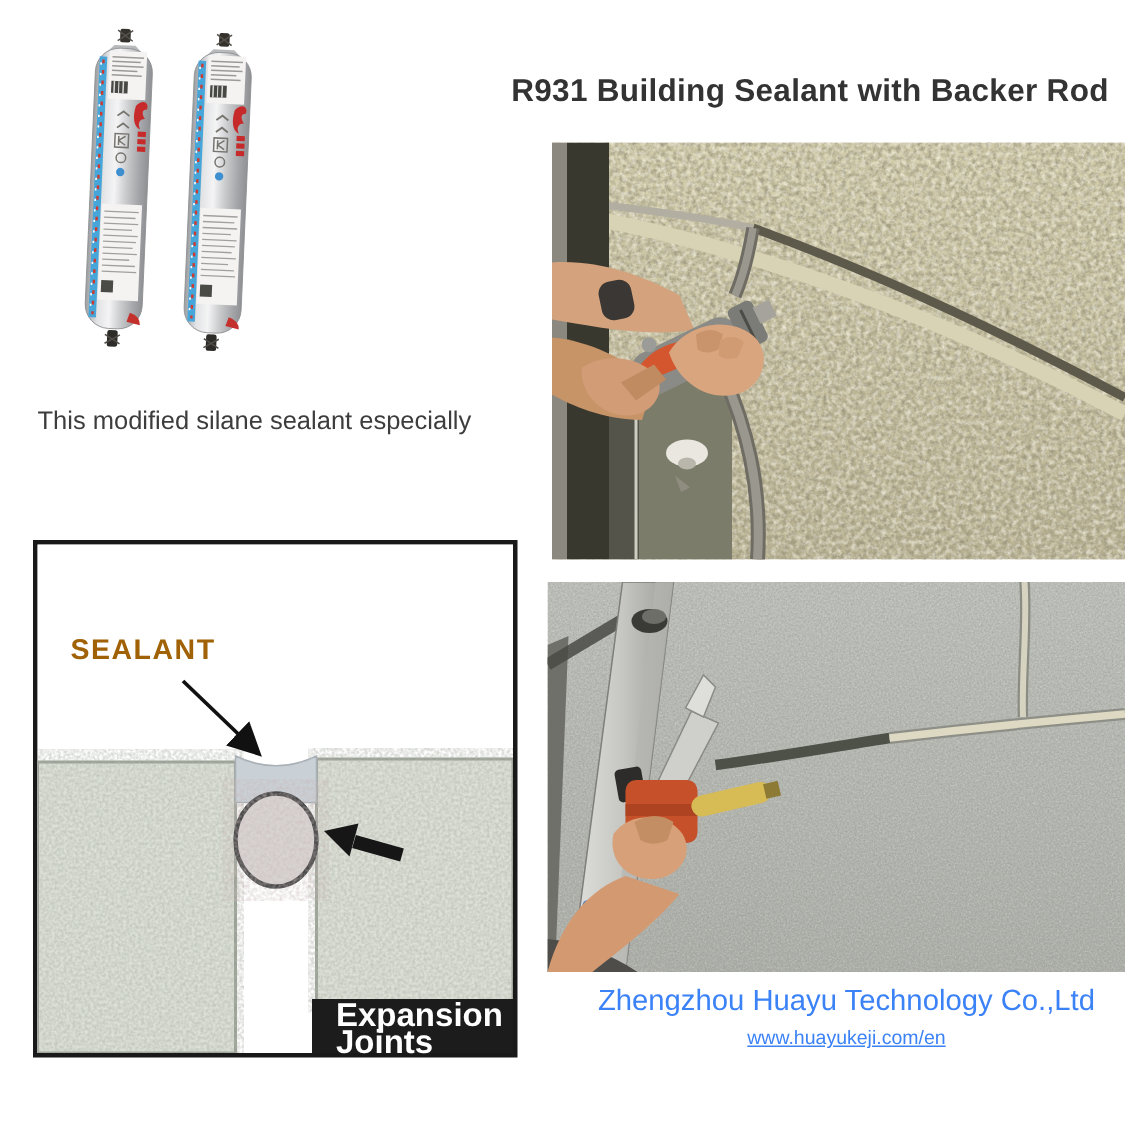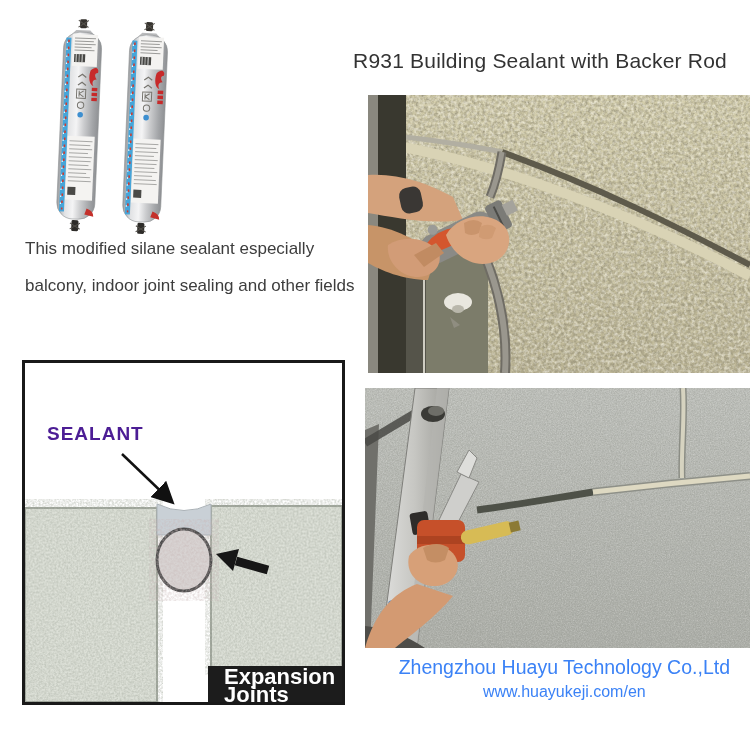--- a/index.html
+++ b/index.html
@@ -1,36 +1,36 @@
 <!DOCTYPE html>
 <html><head>
 <meta charset="utf-8">
 <style>
   html,body{margin:0;padding:0;background:#fff;}
   .canvas{position:relative;width:750px;height:750px;background:#fff;overflow:hidden;
           font-family:"Liberation Sans",sans-serif;}
   .title{position:absolute;left:340px;top:49px;width:400px;margin:0;
-         font-size:21px;font-weight:normal;color:#333;text-align:center;letter-spacing:.2px;}
+         font-size:21px;font-weight:bold;color:#333;text-align:center;letter-spacing:.2px;}
   .packages{position:absolute;left:50px;top:20px;width:142px;height:222px;}
   .packages svg{transform:rotate(2.5deg);}
   .photo{position:absolute;line-height:0;}
   .photo1{left:368px;top:95px;width:382px;height:278px;}
   .photo2{left:365px;top:388px;width:385px;height:260px;}
-  .description{position:absolute;left:25px;top:230px;color:#3d3d3d;font-size:17px;}
+  .description{position:absolute;left:25px;top:262px;color:#3d3d3d;font-size:17px;}
   .desc-line{height:37px;line-height:37px;white-space:nowrap;}
   .diagram{position:absolute;left:22px;top:360px;width:317px;height:339px;
            border:3px solid #191919;background:#fff;}
   .diagram svg{position:absolute;left:0;top:0;}
-  .dlbl{position:absolute;font-weight:bold;color:#4c1d95;}
+  .dlbl{position:absolute;font-weight:bold;color:#a16207;}
   .lbl-sealant{left:22px;top:60px;font-size:19px;letter-spacing:1px;}
   .lbl-backer{left:227px;top:180px;width:92px;font-size:20px;line-height:22px;}
   .lbl-expansion{left:199px;top:305px;width:118px;font-size:22px;line-height:18px;color:#fff;}
   .footer{position:absolute;right:20px;top:655px;text-align:center;color:#3b82f6;}
   .company{font-size:19.5px;line-height:25px;}
-  .website{font-size:16px;line-height:23px;}
+  .website{font-size:13px;line-height:23px;text-decoration:underline;}
 </style>
 </head>
 <body>
 
 <div class="canvas">
 
   <div class="packages">
     <svg width="142" height="222" viewBox="0 0 142 222">
       <defs>
         <linearGradient id="foil" x1="0" y1="0" x2="1" y2="0">
@@ -158,21 +158,20 @@
         <path d="M96 128 q10 -6 18 0 l-3 10 q-8 4 -14 0 Z" fill="#c9946c"></path>
         <path d="M112 132 q9 -5 16 1 l-4 10 q-7 3 -13 -1 Z" fill="#d09b73"></path>
         <path d="M20 150 C35 140 58 142 70 156 C76 168 66 182 50 182 C32 182 18 166 20 150 Z" fill="#d29c77"></path>
         <path d="M46 160 l22 -12 l8 10 l-20 14 Z" fill="#c18b62"></path>
       </g>
     </svg>
   </div>
 
   <div class="description">
     <div class="desc-line">This modified silane sealant especially</div>
-    <div class="desc-line">balcony, indoor joint sealing and other fields</div>
   </div>
 
   <div class="diagram">
     <svg width="317" height="339" viewBox="0 0 317 339">
       <defs>
         <filter id="dcn" x="-5%" y="-5%" width="110%" height="110%">
           <feTurbulence type="fractalNoise" baseFrequency="0.5" numOctaves="2" seed="7" stitchTiles="stitch"></feTurbulence>
           <feColorMatrix type="matrix" values="0 0 0 0 0.44  0 0 0 0 0.47  0 0 0 0 0.41  0 0 0 1.2 -0.3"></feColorMatrix>
         </filter>
         <filter id="drn" x="-20%" y="-20%" width="140%" height="140%">

